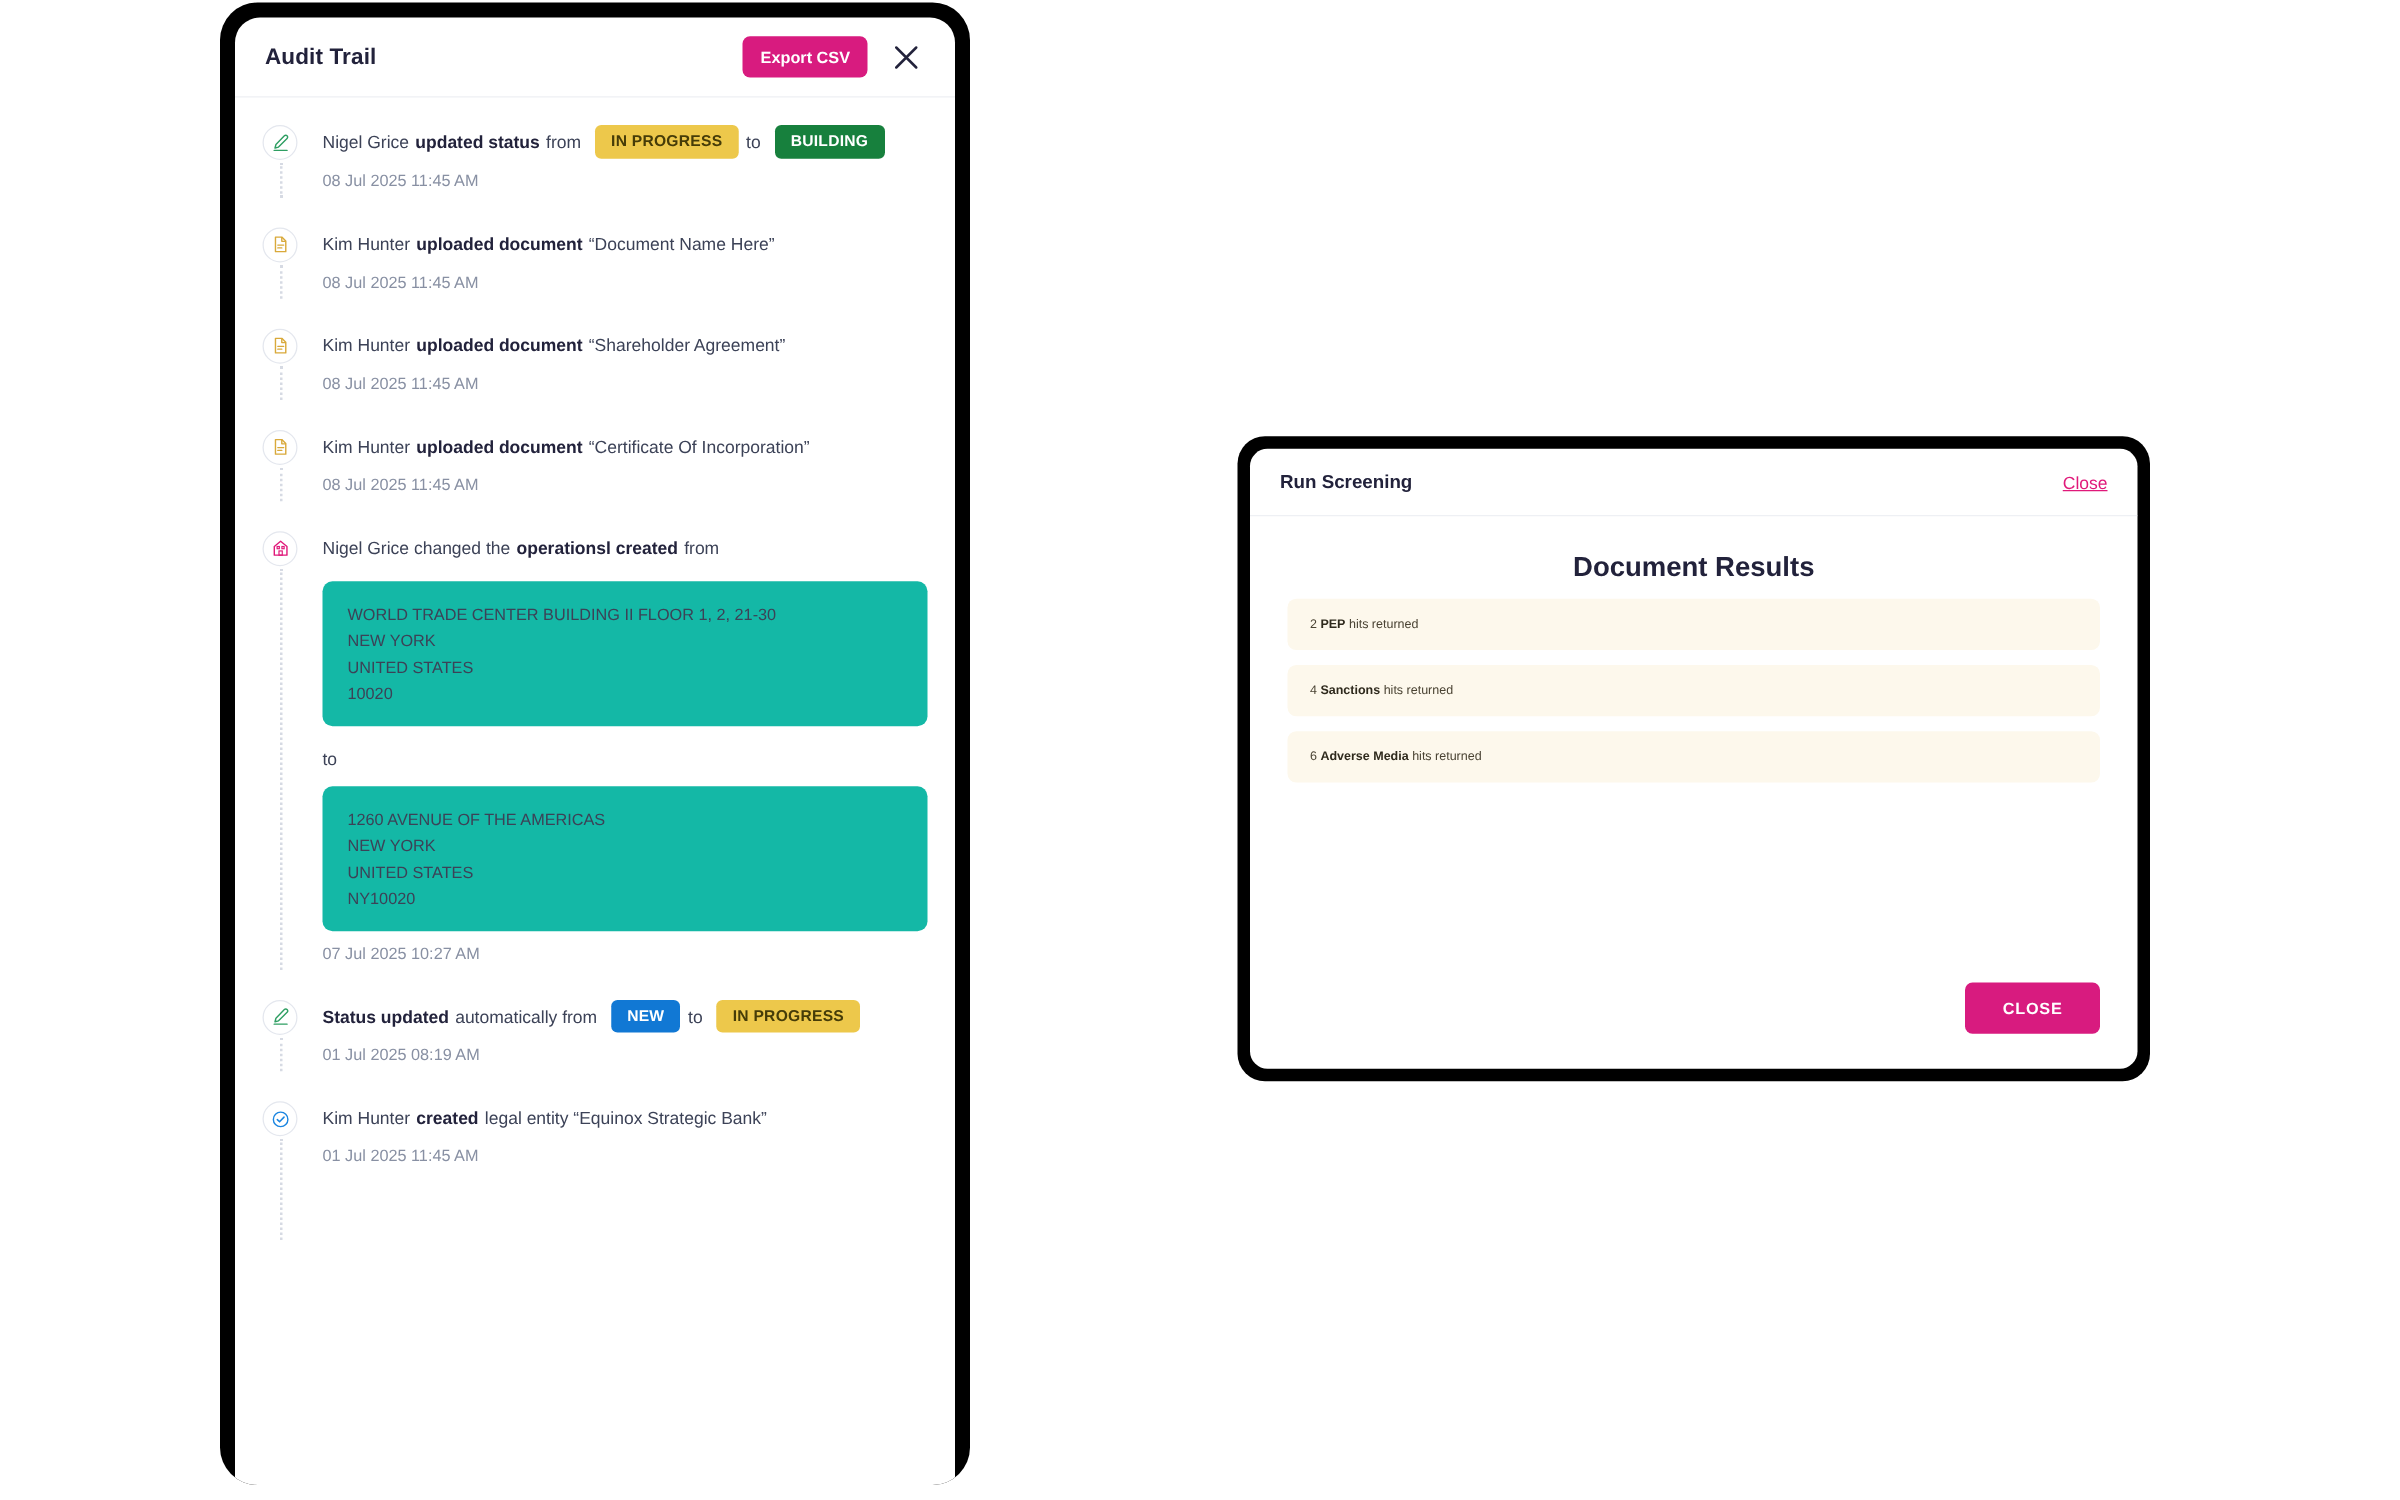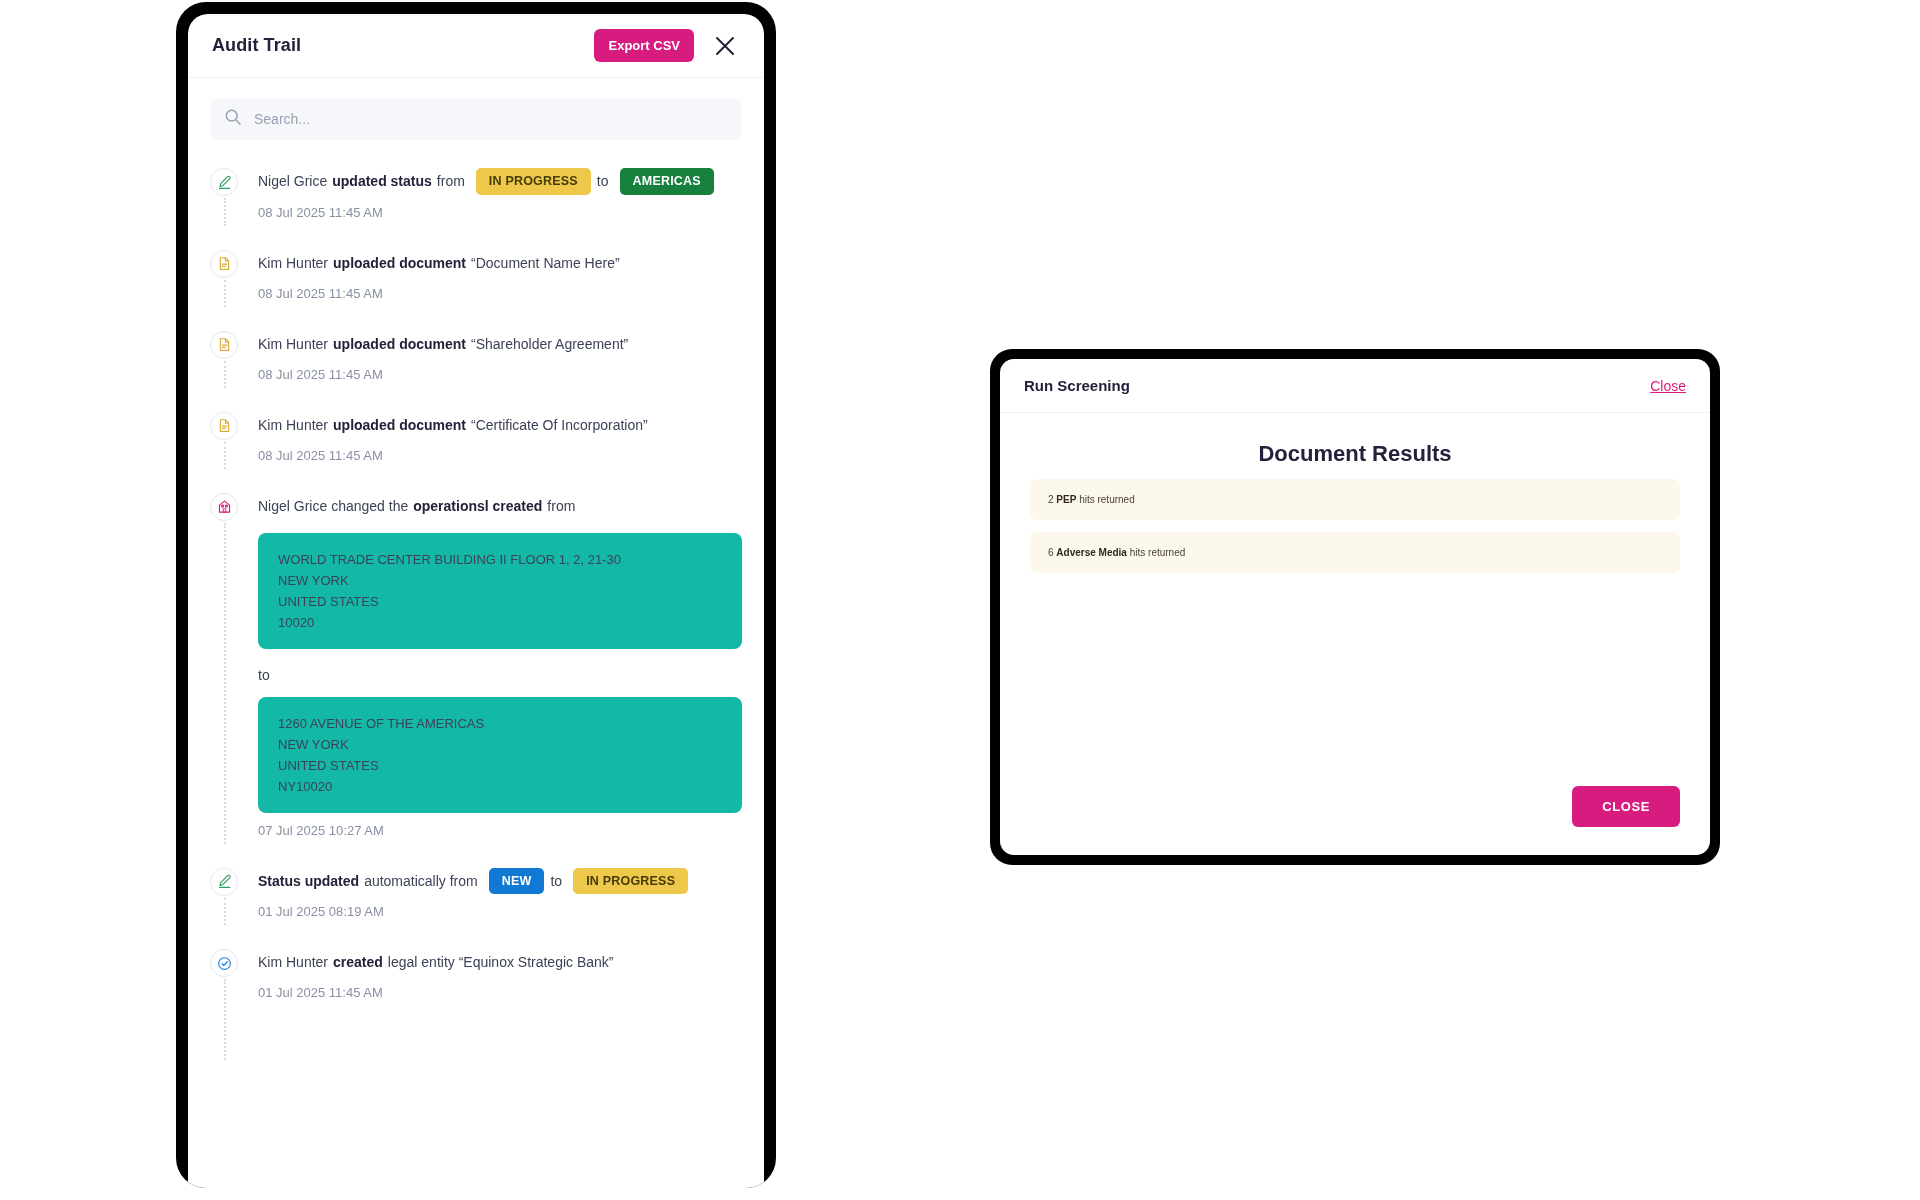--- a/index.html
+++ b/index.html
@@ -212,50 +212,41 @@
         <button class="export-csv-btn">Export CSV</button>
         <div class="close-x">
           <svg width="22" height="22" viewBox="0 0 22 22" fill="none">
             <path d="M3 3 L19 19 M19 3 L3 19" stroke="#22223b" stroke-width="2" stroke-linecap="round"></path>
           </svg>
         </div>
       </div>
 
       <div class="audit-body">
 
-        <div class="search-wrap">
-          <span>
-            <svg width="18" height="18" viewBox="0 0 18 18" fill="none">
-              <circle cx="7.7" cy="7.7" r="5.4" stroke="#9aa1b1" stroke-width="1.5"></circle>
-              <path d="M11.8 11.8 L16 16.2" stroke="#9aa1b1" stroke-width="1.5" stroke-linecap="round"></path>
-            </svg>
-          </span>
-          <input class="search-input" type="text" placeholder="Search..." style="">
-        </div>
 
         <div class="timeline">
 
           <div class="tl-item">
             <div class="tl-gutter">
               <div class="tl-line"></div>
               <div class="tl-icon">
                 <svg width="15" height="15" viewBox="0 0 16 16" fill="none">
                   <path d="M11.2 1.8 a1.6 1.6 0 0 1 2.3 2.3 L6.2 11.4 l-3 .8 .8-3 Z" stroke="#2e9e62" stroke-width="1.2" stroke-linejoin="round"></path>
                   <path d="M2.5 14.2 h11" stroke="#2e9e62" stroke-width="1.2" stroke-linecap="round"></path>
                 </svg>
               </div>
             </div>
             <div class="tl-content">
               <div class="tl-text">
                 <span class="seg">Nigel Grice</span>
                 <b class="seg">updated status</b>
                 <span class="seg">from</span>
                 <span class="chip inprogress">IN PROGRESS</span>
                 <span class="seg">to</span>
-                <span class="chip published">AMERICAS</span>
+                <span class="chip published">BUILDING</span>
               </div>
               <div class="tl-time">08 Jul 2025 11:45 AM</div>
             </div>
           </div>
 
           <div class="tl-item">
             <div class="tl-gutter">
               <div class="tl-line"></div>
               <div class="tl-icon">
                 <svg width="15" height="15" viewBox="0 0 16 16" fill="none">
@@ -405,20 +396,25 @@
 
       <div class="screen-body">
         <div class="screen-heading">Document Results</div>
 
         <div class="hit-row">
           <span>2</span>
           <b>PEP</b>
           <span>hits returned</span>
         </div>
         <div class="hit-row">
+          <span>4</span>
+          <b>Sanctions</b>
+          <span>hits returned</span>
+        </div>
+        <div class="hit-row">
           <span>6</span>
           <b>Adverse Media</b>
           <span>hits returned</span>
         </div>
       </div>
 
       <div class="screen-footer">
         <button class="close-btn">CLOSE</button>
       </div>
     </div>

